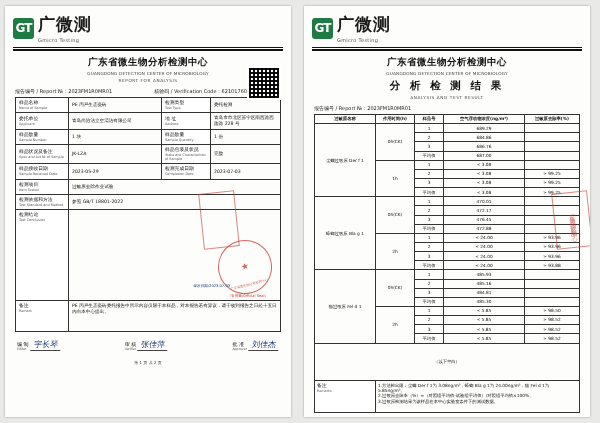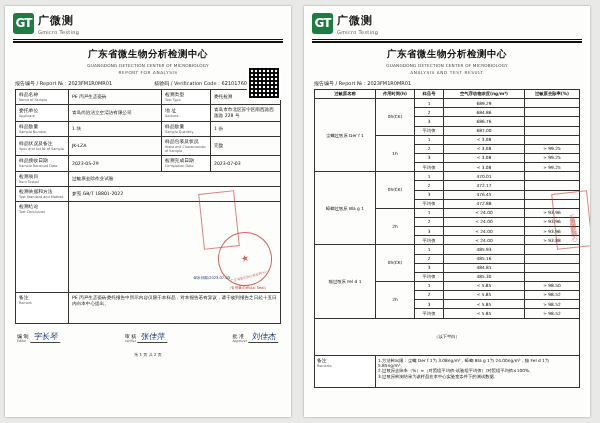--- a/index.html
+++ b/index.html
@@ -12,28 +12,28 @@
   .sheet{
     position:absolute;top:6px;background:#fdfdfb;
     width:286px;height:411px;
     box-shadow:0 0 2px rgba(0,0,0,.35);
     overflow:hidden;
   }
   .sheet.left{left:5px;}
   .sheet.right{left:304px;}
 
   
-  .hdr{display:flex;align-items:flex-start;padding:7px 8px 2px 8px;}
+  .hdr{display:flex;align-items:center;padding:7px 8px 2px 8px;}
   .logo-box{
     width:21px;height:21px;background:#1f7a43;border-radius:3px;
     color:#fff;font-size:12px;font-weight:bold;line-height:21px;text-align:center;
     letter-spacing:-1px;
   }
   .logo-txt{margin-left:4px;}
-  .logo-cn{font-size:11px;font-weight:bold;color:#1a1a1a;letter-spacing:1px;}
+  .logo-cn{font-size:17px;font-weight:bold;color:#1a1a1a;letter-spacing:1px;}
   .logo-en{font-size:5px;color:#555;letter-spacing:.3px;margin-top:1px;}
   .hdr-rule{border-bottom:1px solid #111;margin:2px 8px 0 8px;}
   .hdr-rule2{border-bottom:2px solid #111;margin:1px 8px 0 8px;}
 
   .org{text-align:center;font-size:9.5px;font-weight:bold;color:#111;margin-top:5px;letter-spacing:.5px;}
   .org-en{text-align:center;font-size:4.2px;color:#444;margin-top:2px;letter-spacing:.2px;}
   .doc-title{text-align:center;font-size:10.5px;font-weight:bold;color:#111;margin-top:3px;letter-spacing:3px;}
   .doc-title-en{text-align:center;font-size:4.2px;color:#444;margin-top:2px;letter-spacing:.6px;}
 
   .meta-row{display:flex;justify-content:space-between;font-size:5px;color:#222;margin:5px 10px 3px 10px;}
@@ -258,20 +258,21 @@
     <div class="logo-txt">
       <div class="logo-cn">广微测</div>
       <div class="logo-en">Gmicro Testing</div>
     </div>
   </div>
   <div class="hdr-rule"></div>
   <div class="hdr-rule2"></div>
 
   <div class="org">广东省微生物分析检测中心</div>
   <div class="org-en">GUANGDONG DETECTION CENTER OF MICROBIOLOGY</div>
+  <div class="doc-title">分 析 检 测 结 果</div>
   <div class="doc-title-en">ANALYSIS  AND  TEST  RESULT</div>
 
   <div class="meta-row">
     <span>
       <span>报告编号 / Report №：</span><span>2023FM1R0MR01</span>
     </span>
     <span></span>
   </div>
 
   <table class="rt">

